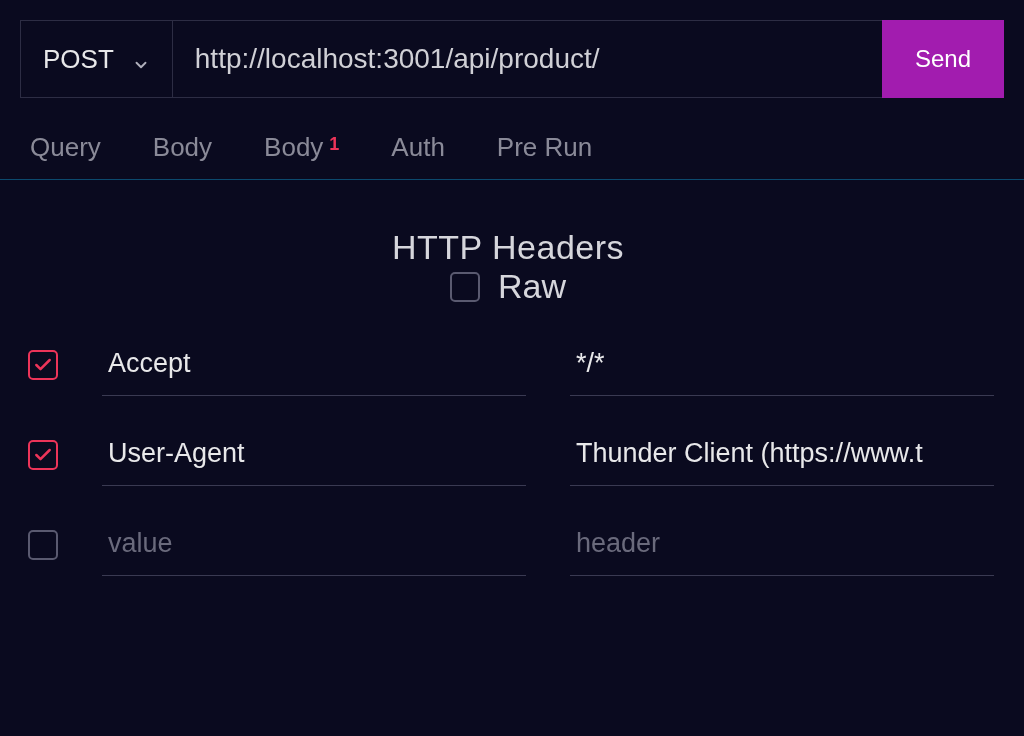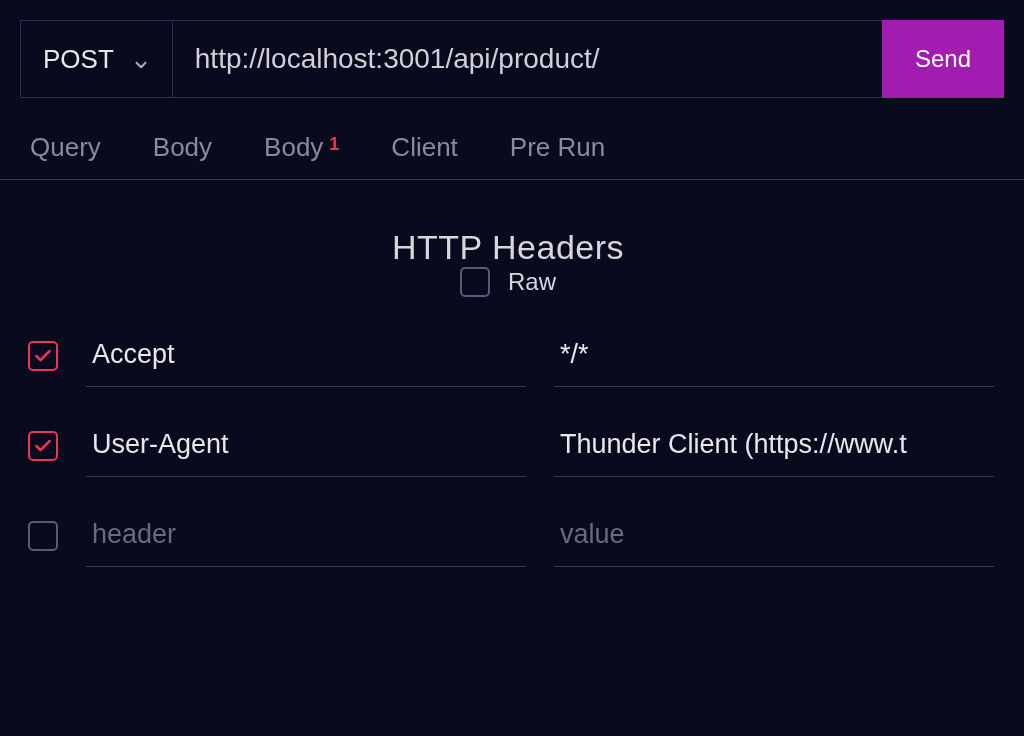--- a/index.html
+++ b/index.html
@@ -103,21 +103,21 @@
   .section-title {
     font-size: 34px;
     font-weight: 300;
     color: #d6d6dc;
     letter-spacing: 0.5px;
   }
   .raw-toggle {
     display: flex;
     align-items: center;
     gap: 18px;
-    font-size: 24px;
+    font-size: 34px;
     color: #d6d6dc;
   }
   .chk {
     width: 30px;
     height: 30px;
     border: 2px solid #5a5a70;
     border-radius: 5px;
     display: inline-flex;
     align-items: center;
     justify-content: center;
@@ -128,21 +128,21 @@
     border-color: #ed3459;
   }
   .chk svg { display: none; }
   .chk.checked svg { display: block; }
   .rows {
     padding: 0 30px 0 28px;
   }
   .row {
     display: flex;
     align-items: center;
-    gap: 28px;
+    gap: 44px;
     margin-bottom: 28px;
   }
   .cell {
     flex: 1;
     border: none;
     border-bottom: 1px solid #3a3a52;
     background: transparent;
     color: #e8e8ea;
     font-size: 27px;
     padding: 14px 6px 16px 6px;
@@ -177,21 +177,21 @@
     <span>Query</span>
   </div>
   <div class="tab">
     <span>Body</span>
   </div>
   <div class="tab">
     <span>Body</span>
     <span class="badge">1</span>
   </div>
   <div class="tab">
-    <span>Client</span>
+    <span>Auth</span>
   </div>
   <div class="tab">
     <span>Pre Run</span>
   </div>
 </div>
 
 <div class="section-head">
   <div class="section-title">HTTP Headers</div>
   <div class="raw-toggle">
     <span class="chk">
@@ -221,17 +221,17 @@
     </span>
     <input class="cell" type="text" value="User-Agent" style="">
     <input class="cell" type="text" value="Thunder Client (https://www.t" style="">
   </div>
 
 
   <div class="row">
     <span class="chk">
       
     </span>
+    <input class="cell" type="text" placeholder="value" style="">
     <input class="cell" type="text" placeholder="header" style="">
-    <input class="cell" type="text" placeholder="value" style="">
   </div>
 
 </div>
 
 </body></html>

